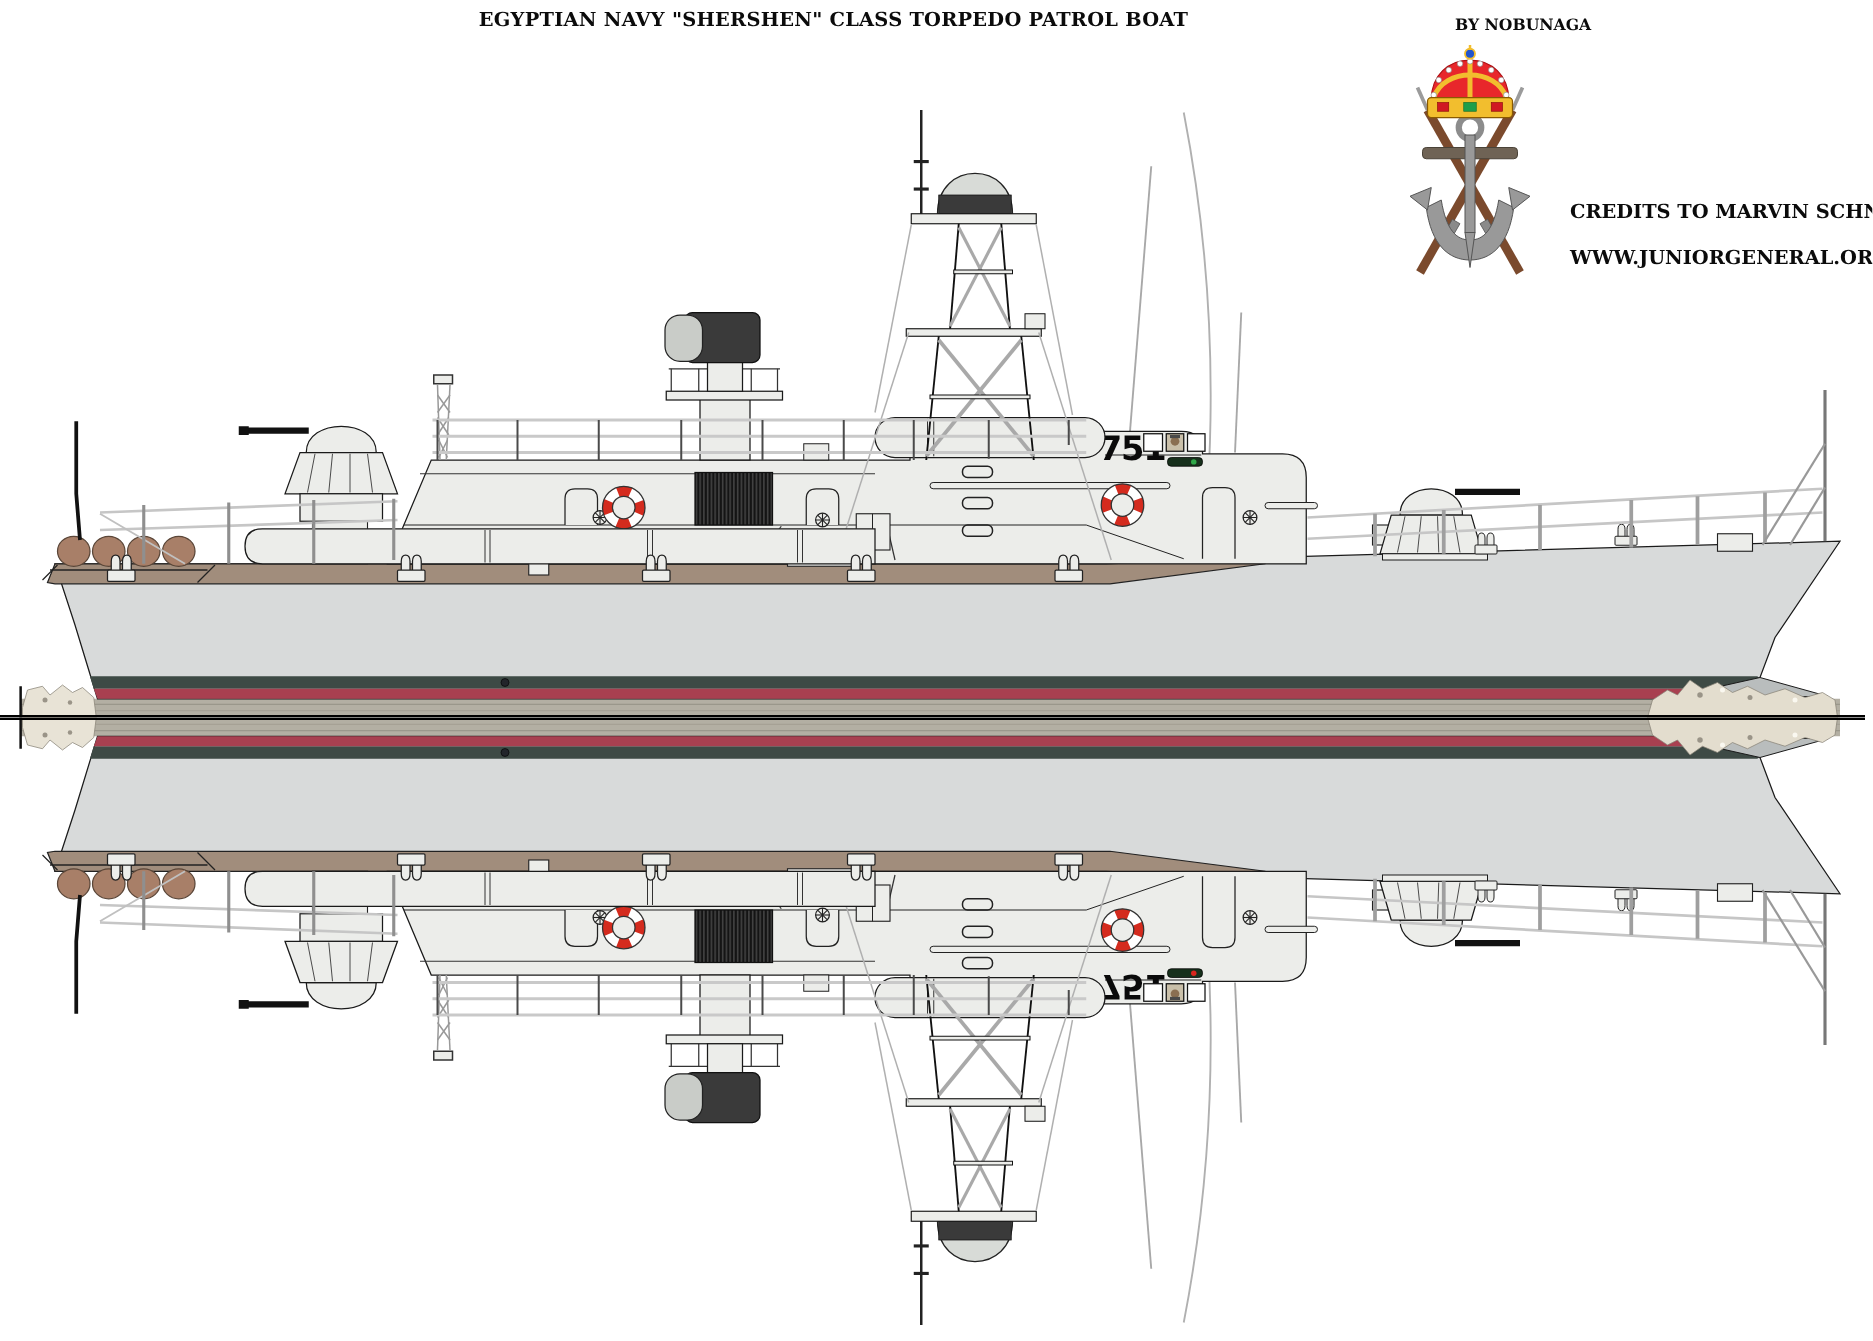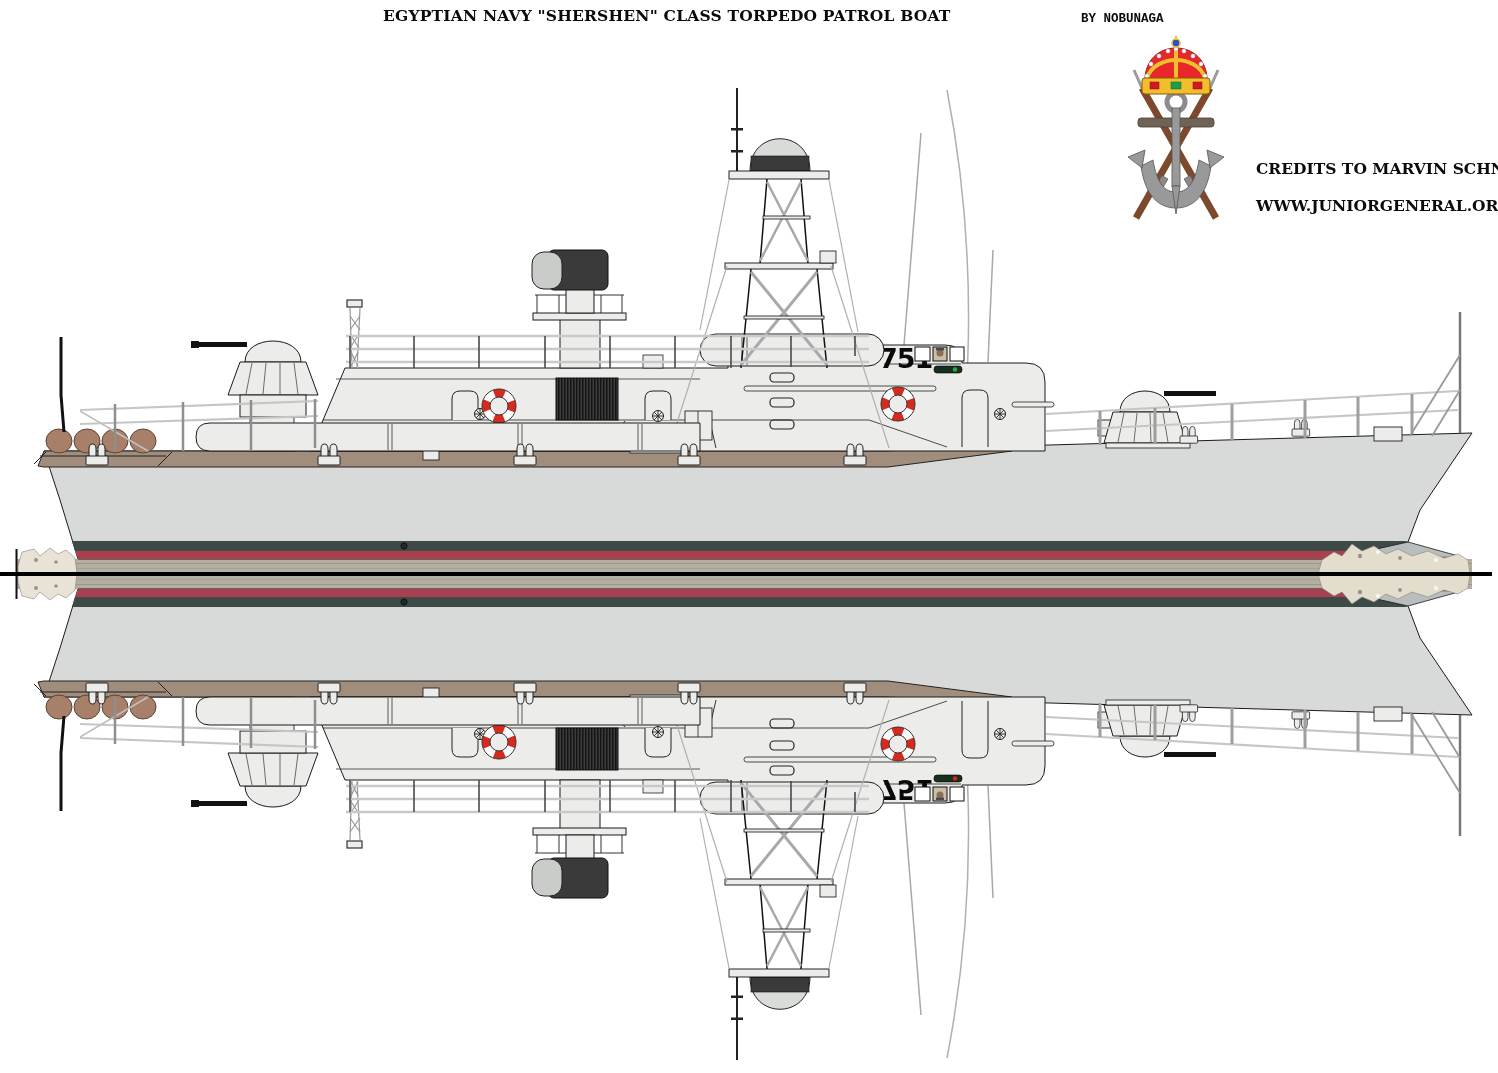--- a/index.html
+++ b/index.html
@@ -1,20 +1,20 @@
 <!DOCTYPE html>
 <html><head>
 <meta charset="utf-8">
 <style>
   html,body{margin:0;padding:0;background:#ffffff;}
   .canvas{position:relative;width:1498px;height:1073px;overflow:hidden;background:#fff;
           font-family:"DejaVu Serif", serif;}
   .hdr-text{position:absolute;color:#0b0b0b;font-weight:bold;white-space:nowrap;}
   .title{top:6px;left:383px;font-size:15.5px;letter-spacing:.2px;}
-  .byline{top:12px;left:1081px;font-size:12.5px;font-family:Liberation Mono, monospace;}
+  .byline{top:12px;left:1164px;font-size:12.5px;}
   .credits{top:159px;left:1256px;font-size:15.5px;}
   .website{top:196px;left:1256px;font-size:15.5px;}
   .crest{position:absolute;top:36px;left:1114px;}
   .ship-svg{position:absolute;top:0;left:0;}
   .ship-svg.reflection{top:574px;transform:scaleY(-1);transform-origin:50% 50%;}
   .hullno{font-family:"DejaVu Sans", sans-serif;font-weight:bold;font-size:27px;letter-spacing:-1px;}
 </style>
 </head>
 <body>
 

